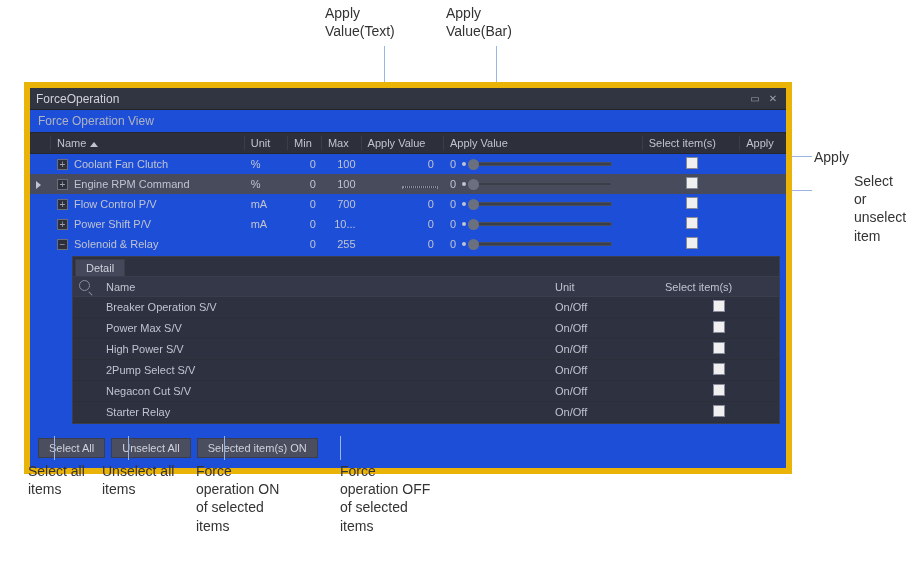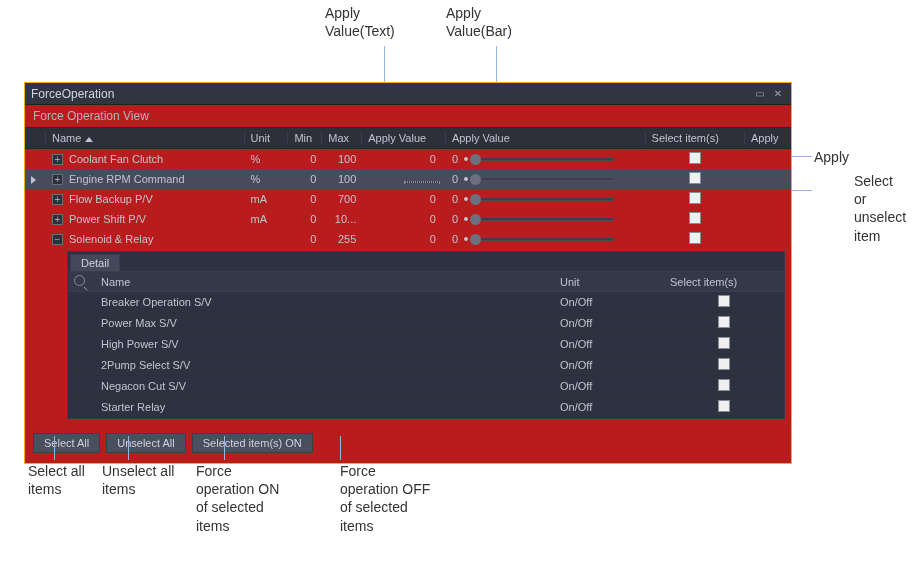--- a/index.html
+++ b/index.html
@@ -24,22 +24,22 @@
   }
   .line {
     position: absolute;
     background: #9bb4e6;
   }
   .panel {
     position: absolute;
     left: 24px;
     top: 82px;
     width: 768px;
-    background: #b91c1c;
-    border: 1px solid #eab308;
+    background: #1d4ed8;
+    border: 6px solid #eab308;
     color: #c5c9d2;
   }
   .titlebar {
     height: 22px;
     background: #313541;
     display: flex;
     align-items: center;
     padding: 0 6px;
     font-size: 12px;
     color: #d0d3db;
@@ -316,21 +316,21 @@
                 <span class="track">
                   <span class="thumb"></span>
                 </span>
               </div>
             </td>
             <td class="chkcell"><span class="chk"></span></td>
             <td class="applycell"></td>
           </tr>
           <tr class="datarow">
             <td></td>
-            <td><span class="expander">+</span><span>Flow Backup P/V</span></td>
+            <td><span class="expander">+</span><span>Flow Control P/V</span></td>
             <td>mA</td>
             <td class="num">0</td>
             <td class="num">700</td>
             <td class="num"><span class="valinput">0</span></td>
             <td class="slider-cell">
               <div class="slider">
                 <span>0</span>
                 <span class="dot"></span>
                 <span class="track">
                   <span class="thumb"></span>

